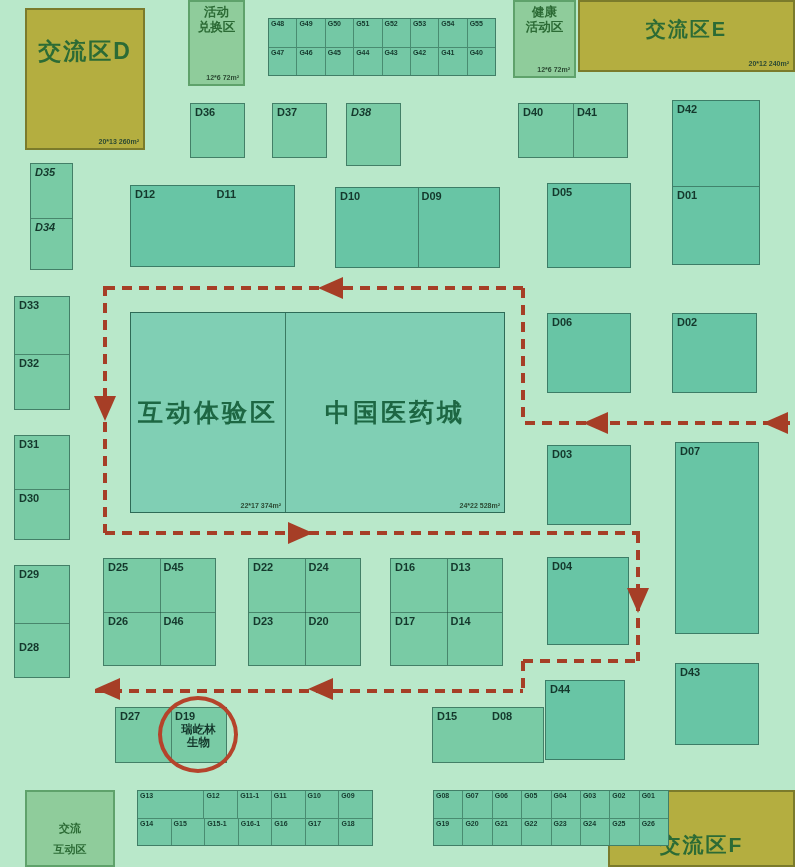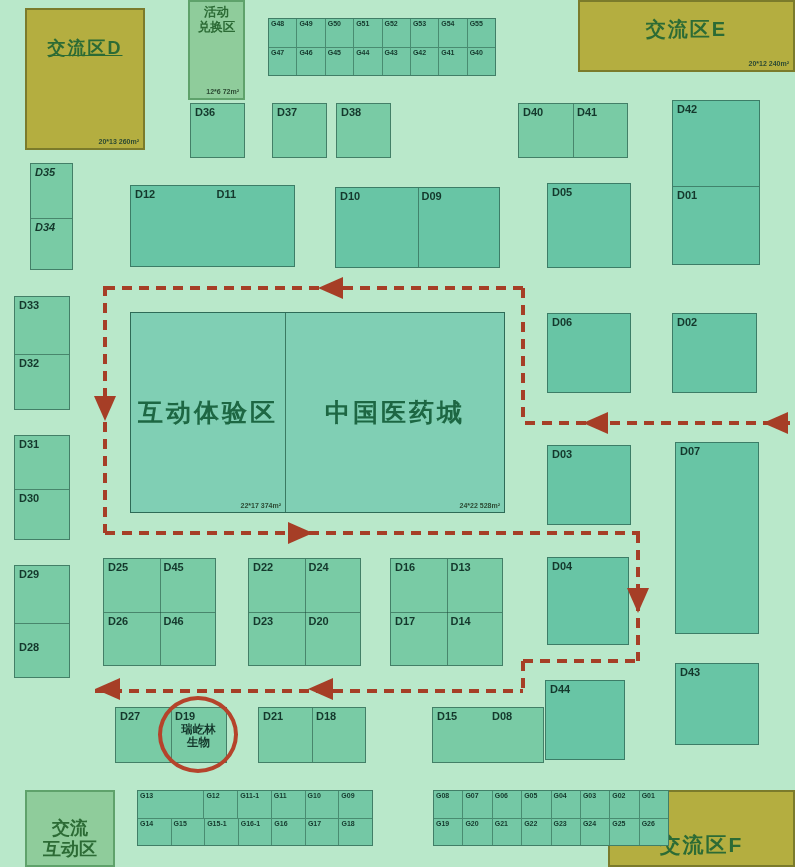--- a/index.html
+++ b/index.html
@@ -12,25 +12,25 @@
   .bl{position:absolute;left:4px;top:2px;font-size:11px;font-weight:700;color:#14382c;white-space:nowrap;}
   .divv{position:absolute;top:0;bottom:0;left:50%;width:0;border-left:1px solid rgba(23,66,52,.5);}
   .divh{position:absolute;left:0;right:0;top:50%;height:0;border-top:1px solid rgba(23,66,52,.5);}
   .company{position:absolute;left:50%;top:15px;width:50%;text-align:center;
            font-size:11.5px;line-height:13px;font-weight:700;color:#14382c;}
   
   .area{position:absolute;box-sizing:border-box;z-index:1;}
   .olive{background:#b4ae40;border:2px solid #7b7b2b;}
   .softgreen{background:#8fcc9b;border:2px solid #5fa26b;}
   .area-title{color:#2c6b35;font-weight:700;text-align:center;}
-  .t-big{font-size:18px;padding-top:26px;letter-spacing:2px;text-decoration:underline;}
+  .t-big{font-size:23px;padding-top:26px;letter-spacing:2px;}
   .t-e{font-size:20px;padding-top:14px;letter-spacing:2px;}
   .t-sm{font-size:12.5px;line-height:15px;padding-top:3px;}
   .t-f{position:absolute;bottom:6px;left:0;right:0;font-size:21px;letter-spacing:2px;}
-  .t-bl{font-size:18px;line-height:21px;padding-top:26px;}
+  .t-bl{font-size:11px;line-height:21px;padding-top:26px;}
   .size-note{position:absolute;right:4px;bottom:3px;font-size:7px;font-weight:700;color:#2c4a33;z-index:3;}
   
   .central{position:absolute;left:130px;top:312px;width:375px;height:201px;display:flex;
            border:1px solid #2e6b57;box-sizing:border-box;z-index:2;}
   .ccell{position:relative;background:#80cfb4;display:flex;align-items:center;justify-content:center;}
   .ccell.first{width:154px;border-right:1px solid #3a7a62;}
   .ccell.second{flex:1;}
   .central-label{font-size:25px;font-weight:700;color:#1d6743;letter-spacing:3px;}
   
   .ggrid{position:absolute;background:#74c8a5;border:1px solid rgba(23,66,52,.55);
@@ -55,28 +55,35 @@
 </head>
 <body>
 
 <div id="map">
 
   <div class="area olive" style="left:25px;top:8px;width:120px;height:142px">
     <div class="area-title t-big">交流区D</div>
     <div class="size-note">20*13 260m²</div>
   </div>
 
-  <div class="area softgreen" style="left:188px;top:0;width:57px;height:100px">
+  <div class="area softgreen" style="left:188px;top:0;width:57px;height:86px">
     <div class="area-title t-sm">
       <div>活动</div>
       <div>兑换区</div>
     </div>
     <div class="size-note">12*6 72m²</div>
   </div>
 
+  <div class="area softgreen" style="left:513px;top:0;width:63px;height:78px">
+    <div class="area-title t-sm">
+      <div>健康</div>
+      <div>活动区</div>
+    </div>
+    <div class="size-note">12*6 72m²</div>
+  </div>
 
   <div class="area olive" style="left:578px;top:0;width:217px;height:72px">
     <div class="area-title t-e">交流区E</div>
     <div class="size-note">20*12 240m²</div>
   </div>
 
   <div class="area softgreen" style="left:25px;top:790px;width:90px;height:77px">
     <div class="area-title t-bl">
       <div>交流</div>
       <div>互动区</div>
@@ -117,21 +124,21 @@
   <div class="arr arr-left" style="left:95px;top:678px"></div>
   <div class="arr arr-left" style="left:308px;top:678px"></div>
 
   <div class="highlight-circle"></div>
 <div class="booth greenish" style="left: 190px; top: 103px; width: 55px; height: 55px;">
       <span class="bl">D36</span>
     </div>
     <div class="booth greenish" style="left: 272px; top: 103px; width: 55px; height: 55px;">
       <span class="bl">D37</span>
     </div>
-    <div class="booth greenish" style="left: 336px; top: 103px; width: 55px; height: 55px;">
+    <div class="booth greenish" style="left: 346px; top: 103px; width: 55px; height: 63px; font-style: italic;">
       <span class="bl">D38</span>
     </div>
     <div class="booth tealish" style="left: 547px; top: 183px; width: 84px; height: 85px;">
       <span class="bl">D05</span>
     </div>
     <div class="booth tealish" style="left: 547px; top: 313px; width: 84px; height: 80px;">
       <span class="bl">D06</span>
     </div>
     <div class="booth tealish" style="left: 672px; top: 313px; width: 85px; height: 80px;">
       <span class="bl">D02</span>
@@ -156,25 +163,20 @@
       <span class="bl" style="left: calc(50% + 4px);">D41</span>
       <div class="divv"></div>
     </div>
     <div class="booth tealish" style="left: 130px; top: 185px; width: 165px; height: 82px;">
       <span class="bl">D12</span>
       <span class="bl" style="left: calc(50% + 4px);">D11</span>
     </div>
     <div class="booth tealish" style="left: 335px; top: 187px; width: 165px; height: 81px;">
       <span class="bl">D10</span>
       <span class="bl" style="left: calc(50% + 4px);">D09</span>
-      <div class="divv"></div>
-    </div>
-    <div class="booth greenish" style="left: 258px; top: 707px; width: 108px; height: 56px;">
-      <span class="bl">D21</span>
-      <span class="bl" style="left: calc(50% + 4px);">D18</span>
       <div class="divv"></div>
     </div>
     <div class="booth greenish" style="left: 432px; top: 707px; width: 112px; height: 56px;">
       <span class="bl">D15</span>
       <span class="bl" style="left: calc(50% + 4px);">D08</span>
     </div>
     <div class="booth greenish" style="left: 30px; top: 163px; width: 43px; height: 107px; font-style: italic;">
       <span class="bl">D35</span>
       <span class="bl" style="top: 56.5px;">D34</span>
       <div class="divh" style="top: 53.5px;"></div>

